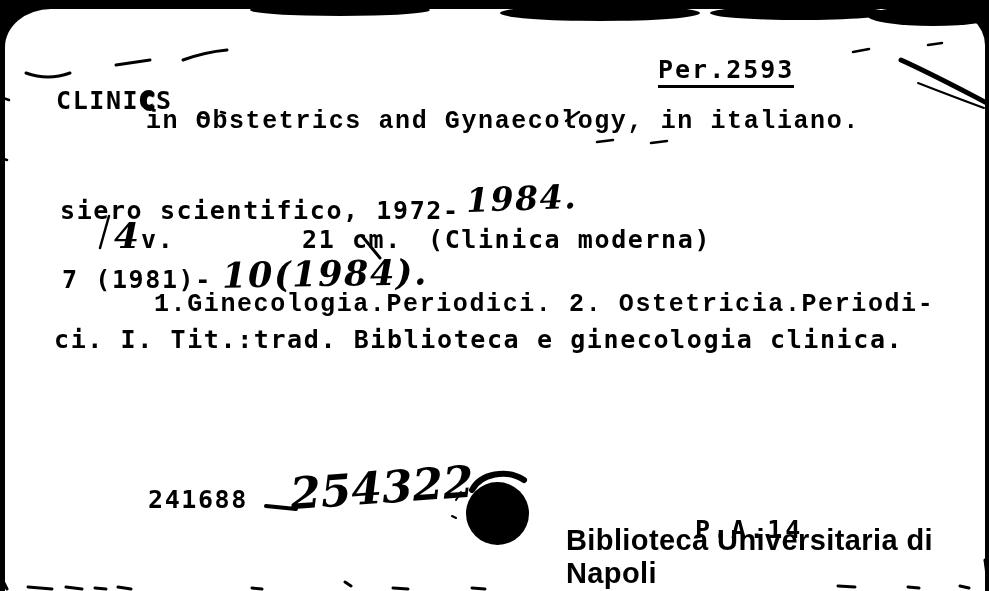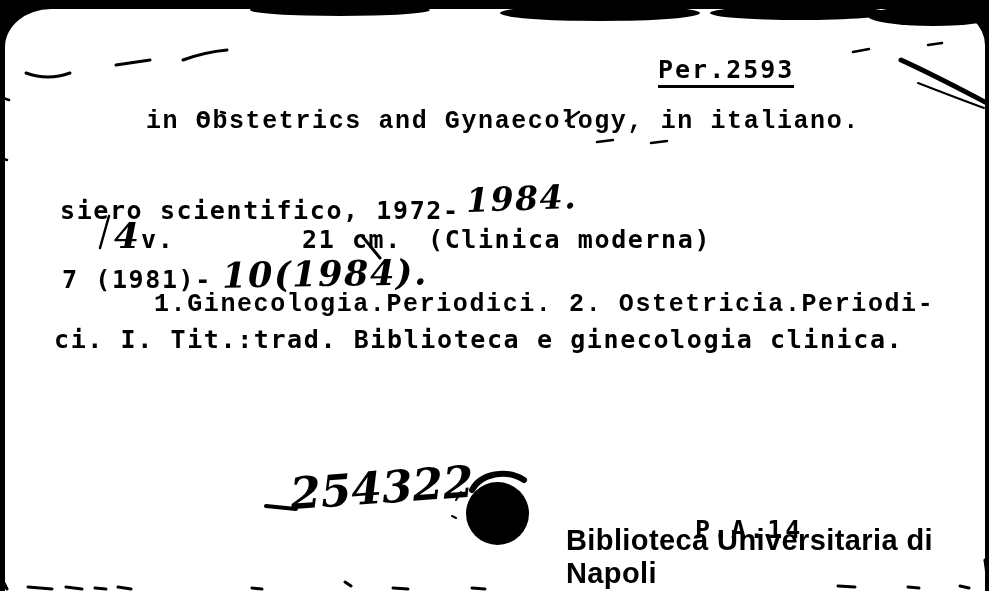--- a/index.html
+++ b/index.html
@@ -30,37 +30,39 @@
 
   <div class="card"></div>
 
   <div class="bump" style="left:250px;top:4px;width:180px;height:12px;"></div>
   <div class="bump" style="left:500px;top:5px;width:200px;height:16px;"></div>
   <div class="bump" style="left:710px;top:6px;width:180px;height:14px;"></div>
   <div class="bump" style="left:868px;top:6px;width:130px;height:20px;"></div>
 
   <div class="typed callnum" style="left:658px;top:56px;text-align:right;">Per.2593</div>
 
+  <div class="typed" style="left:56px;top:87px;"><span>CLINI</span><span class="blot">C</span><span>S</span></div>
 
   <div class="typed" style="left:146px;top:108px;font-family:Liberation Mono, monospace;">in Obstetrics and Gynaecology, in italiano.</div>
 
 
   <div class="typed" style="left:60px;top:191px;"><span>siero scientifico, 1972-</span><span class="hand inline-hand">1984.</span></div>
 
   <div class="hand hand-abs" style="left:114px;top:217px;font-size:36px;">4</div>
   <div class="typed" style="left:141px;top:226px;">v.</div>
   <div class="typed" style="left:256px;top:226px;margin-left:46px;">21 cm.</div>
   <div class="typed" style="left:428px;top:226px;">(Clinica moderna)</div>
 
   <div class="typed" style="left:62px;top:258px;"><span>7 (1981)-</span><span class="hand inline-hand2">10(1984).</span></div>
 
   <div class="typed" style="left:154px;top:291px;font-family:Liberation Mono, monospace;">1.Ginecologia.Periodici. 2. Ostetricia.Periodi-</div>
 
   <div class="typed" style="left:54px;top:326px;">ci. I. Tit.:trad. Biblioteca e ginecologia clinica.</div>
 
+  <div class="typed" style="left:148px;top:486px;">241688</div>
 
   <div class="hand hand-abs" style="left:290px;top:466px;font-size:44px;transform:rotate(-4deg);">254322</div>
 
   <div class="stamp-circle"></div>
 
   <div class="typed shelf" style="left:695px;top:516px;text-align:center;">P.A.14</div>
 
   <div class="stamp-text">Biblioteca Universitaria di Napoli</div>
 
   <svg class="overlay" width="989" height="591" viewBox="0 0 989 591">

